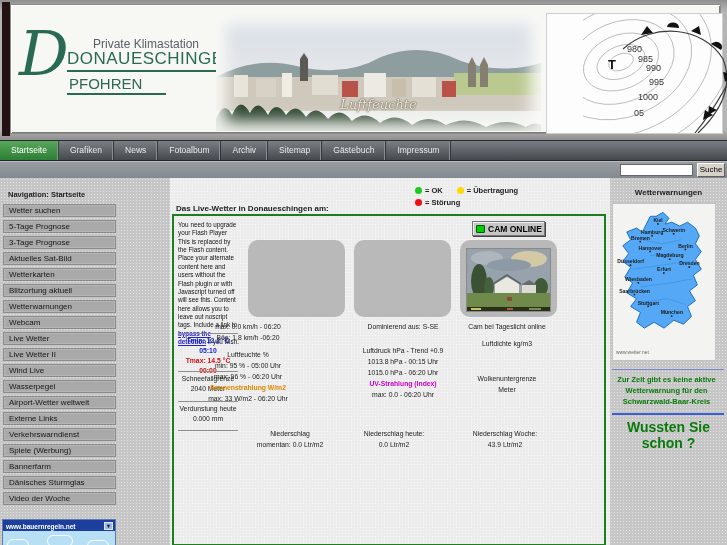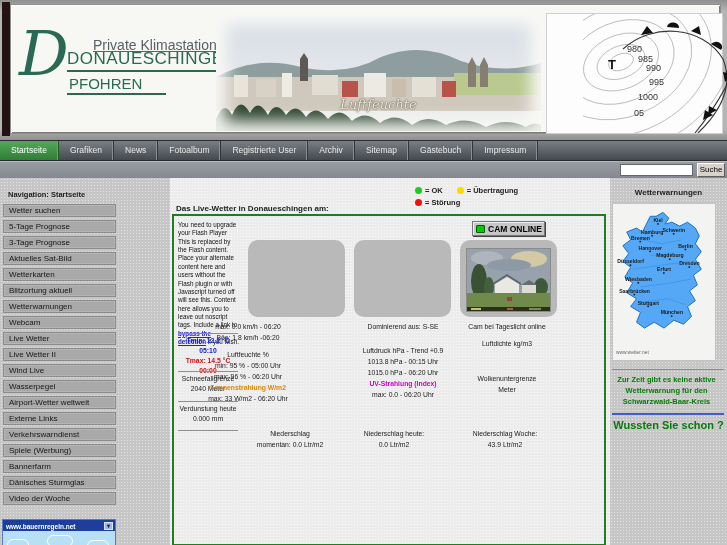--- a/index.html
+++ b/index.html
@@ -9,21 +9,21 @@
 
   
   .header{position:absolute;left:0;top:0;width:727px;height:140px;
           background:linear-gradient(#8f8f8f,#b5b5b5 8%,#b5b5b5 92%,#8f8f8f);}
   .hdr-strip{position:absolute;left:2px;top:2px;width:8px;height:134px;background:#241212;}
   .hdr-box{position:absolute;left:10px;top:4px;width:711px;height:130px;
            background:#f7f7f3;border:1px solid #8d8d8d;
            box-shadow:inset 1px 1px 0 #ffffff, inset -1px -1px 0 #7c7c7c;}
   .logo-d{position:absolute;left:8px;top:18px;font-family:"DejaVu Serif",serif;
           font-style:italic;font-size:62px;color:#2a6a55;line-height:1;}
-  .logo-tagline{position:absolute;left:82px;top:32px;font-size:14px;color:#5a6068;text-decoration:underline;}
+  .logo-tagline{position:absolute;left:82px;top:32px;font-size:12px;color:#5a6068;}
   .logo-title1{position:absolute;left:56px;top:44px;font-size:17px;letter-spacing:.5px;
                color:#2a6a55;border-bottom:2px solid #2a6a55;padding-bottom:1px;}
   .logo-title2{position:absolute;left:56px;top:70px;font-size:15px;color:#2a6a55;
                border-bottom:2px solid #2a6a55;padding:0 24px 1px 2px;}
   .panorama{position:absolute;left:205px;top:10px;width:325px;height:116px;}
   .panorama svg{display:block;}
   .pan-fade{position:absolute;inset:0;box-shadow:inset 0 0 16px 10px rgba(250,250,247,.95);}
   .pan-caption{position:absolute;left:0;top:82px;width:100%;text-align:center;
                font-family:"DejaVu Serif",serif;font-style:italic;font-size:13px;
                color:#efe8d6;text-shadow:0 0 2px #564e42,0 0 1px #564e42;}
@@ -112,21 +112,21 @@
        background-size:3px 3px;}
   .right-heading{position:absolute;left:0;top:10px;width:117px;text-align:center;
        font-size:8px;font-weight:bold;color:#222;}
   .mapbox{position:absolute;left:2px;top:25px;width:104px;height:158px;background:#f3f3f1;
        border:1px solid #c2c2c2;cursor:pointer;}
   .rline1{position:absolute;left:2px;top:191px;width:112px;border-top:1px solid #7788cc;}
   .warning{position:absolute;left:1px;top:196px;width:111px;text-align:center;
        font-size:7.5px;font-weight:bold;color:#0a7a0a;line-height:11px;}
   .rline2{position:absolute;left:2px;top:235px;width:112px;border-top:2px solid #3a5fd0;}
   .know-title{position:absolute;left:0;top:241px;width:117px;text-align:center;
-       font-size:11px;font-weight:bold;color:#0a7a0a;}
+       font-size:14px;font-weight:bold;color:#0a7a0a;}
   .know-text{position:absolute;left:2px;top:259px;width:113px;font-size:8.5px;
        color:#2233cc;text-align:justify;line-height:11.4px;}
 </style>
 </head>
 <body>
 
 <div class="page">
 
   <div class="header">
     <div class="hdr-strip"></div>
@@ -200,21 +200,20 @@
         </svg>
       </div>
     </div>
   </div>
 
   <div class="nav">
     <span class="tab active">Startseite</span>
     <span class="tab">Grafiken</span>
     <span class="tab">News</span>
     <span class="tab">Fotoalbum</span>
-    <span class="tab">Registrierte User</span>
     <span class="tab">Archiv</span>
     <span class="tab">Sitemap</span>
     <span class="tab">Gästebuch</span>
     <span class="tab">Impressum</span>
   </div>
   <div class="search-row">
     <input class="search-input" value="" style="">
     <div class="search-btn">Suche</div>
   </div>
 

